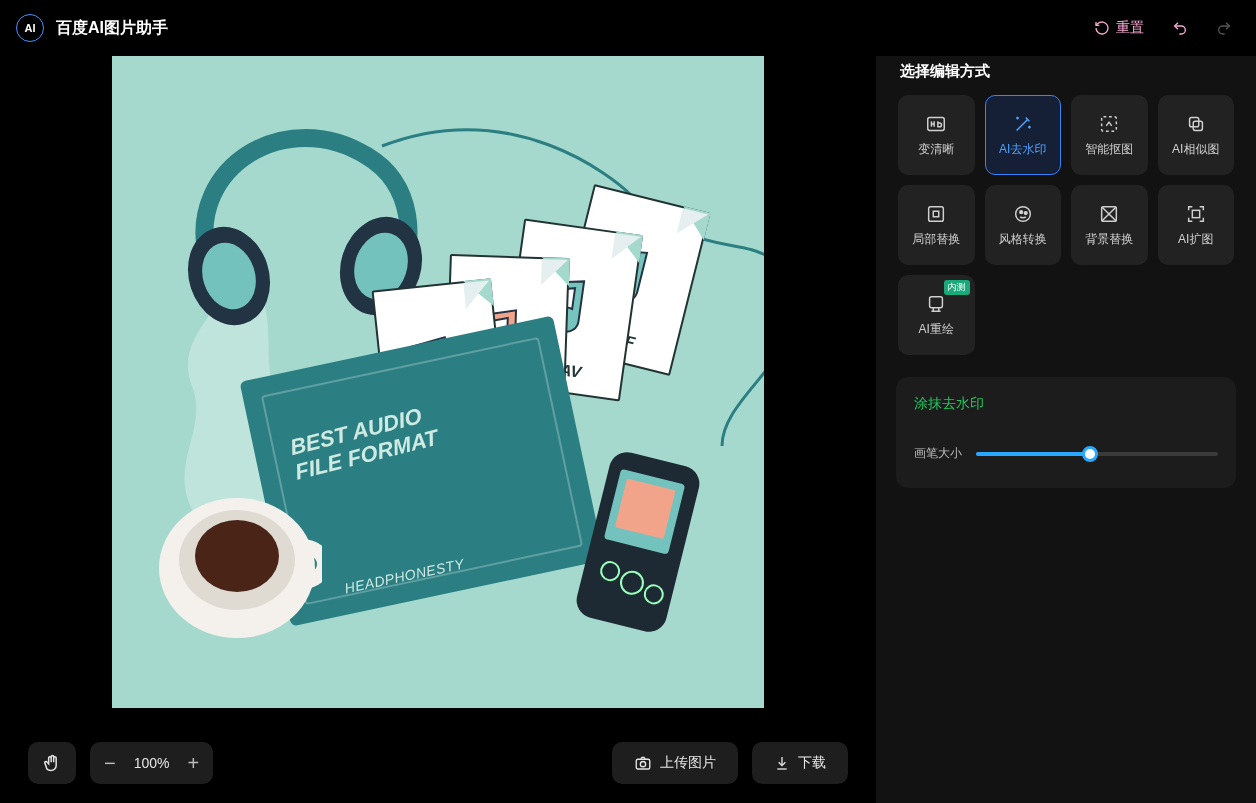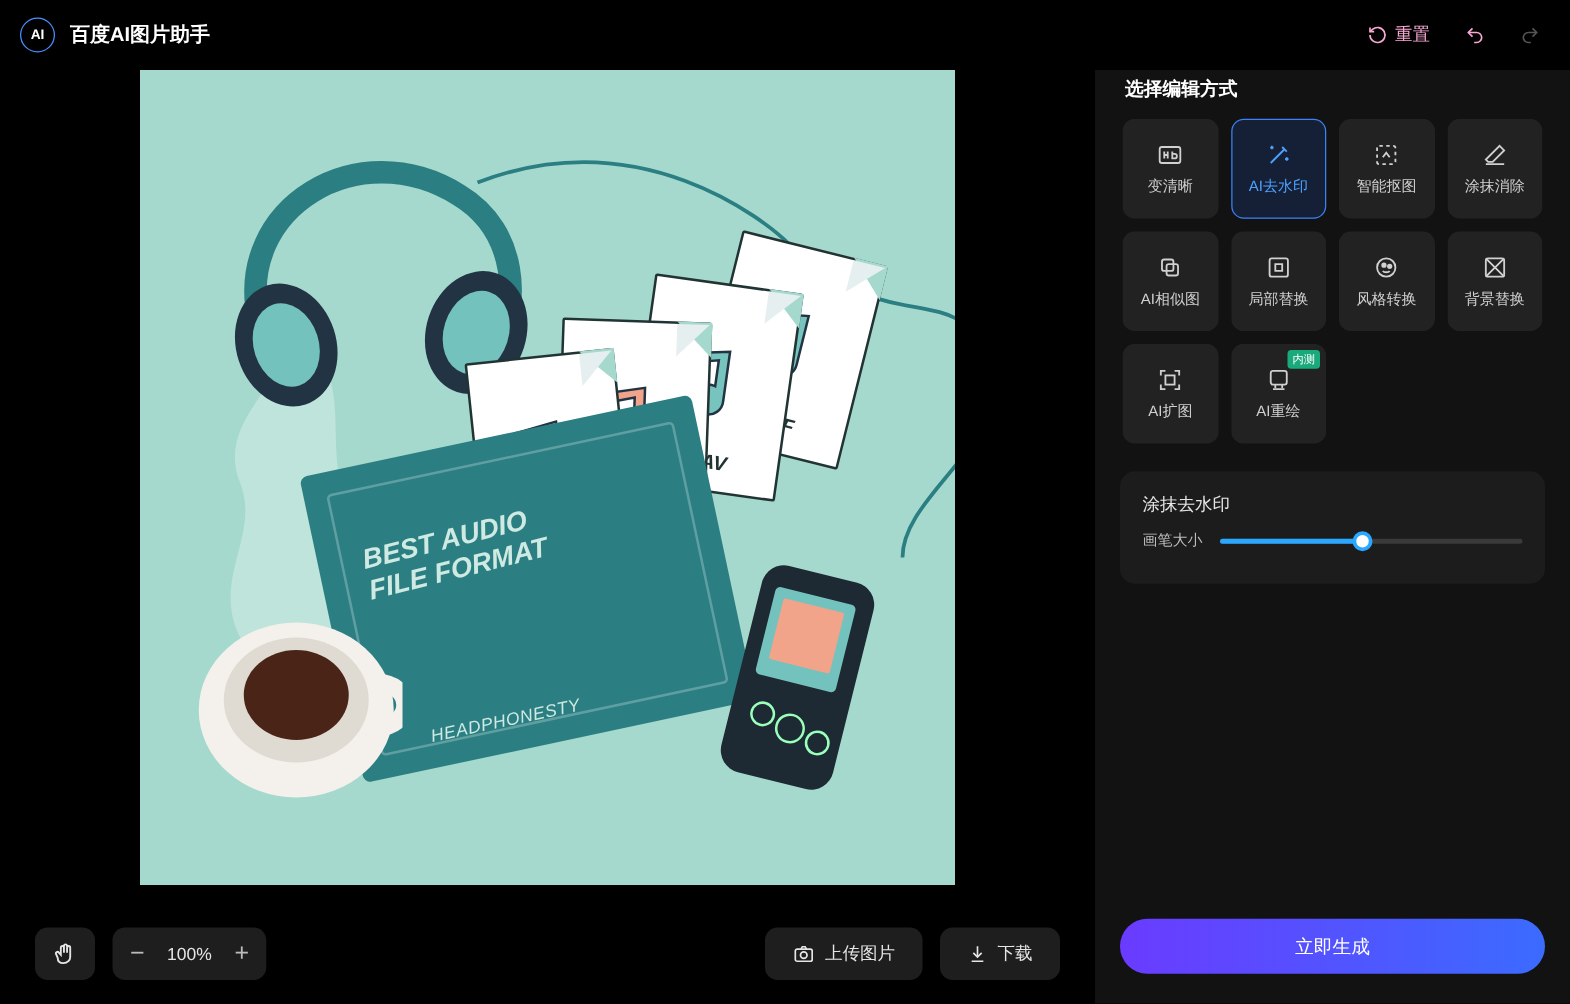--- a/index.html
+++ b/index.html
@@ -31,21 +31,21 @@
 .right-panel{width:380px;background:#121212;display:flex;flex-direction:column;padding:6px 0 0}
 .panel-title{font-size:15px;font-weight:600;padding:0 24px 14px;color:#fff}
 .tool-grid{display:grid;grid-template-columns:repeat(4,1fr);gap:10px;padding:0 22px}
 .tool-card{background:#222;border-radius:10px;height:80px;display:flex;flex-direction:column;align-items:center;justify-content:center;gap:6px;cursor:pointer;position:relative;border:1px solid transparent}
 .tool-card.active{background:rgba(30,80,180,.22);border-color:#3b82f6}
 .tool-card.active .tool-icon,.tool-card.active .tool-label{color:#4da2ff}
 .tool-icon{width:22px;height:22px;color:#d0d0d0}
 .tool-label{font-size:12px;color:#d0d0d0}
 .tool-badge{position:absolute;top:4px;right:4px;background:#1aa97a;color:#fff;font-size:9px;padding:1px 4px;border-radius:3px}
 .settings-card{margin:22px 20px 0;background:#1c1c1c;border-radius:12px;padding:18px 18px 26px}
-.settings-title{font-size:14px;color:#e5e5e5;margin-bottom:11px}
+.settings-title{font-size:14px;color:#22c55e;margin-bottom:32px}
 .slider-row{display:flex;align-items:center;gap:14px}
 .slider-label{font-size:12px;color:#bdbdbd;white-space:nowrap}
 .slider-track{flex:1;height:4px;background:#3a3a3a;border-radius:2px;position:relative;cursor:pointer}
 .slider-fill{position:absolute;left:0;top:0;bottom:0;width:47%;background:#2aa8ff;border-radius:2px}
 .slider-thumb{position:absolute;left:47%;top:50%;transform:translate(-50%,-50%);width:16px;height:16px;border-radius:50%;background:#fff;border:3px solid #2aa8ff}
 .gen-wrap{margin-top:auto;padding:18px 20px 24px}
 .gen-btn{width:100%;height:44px;border:none;border-radius:22px;background:linear-gradient(90deg,#6a3bff 0%,#3b6bff 100%);color:#fff;font-size:15px;cursor:pointer}
 
 .ill-headphones{position:absolute;left:55px;top:60px;width:260px;height:220px}
 .ill-cable{position:absolute;left:140px;top:60px;width:560px;height:420px;pointer-events:none}
@@ -228,27 +228,20 @@
       </div>
       <div class="tool-card">
         <svg class="tool-icon" viewBox="0 0 24 24" fill="none" stroke="currentColor" stroke-width="1.6">
             <rect x="4" y="4" width="16" height="16" rx="2" stroke-dasharray="3 3"></rect>
             <path d="M9 14l3-4 3 4"></path>
           </svg>
         <span class="tool-label">智能抠图</span>
       </div>
       <div class="tool-card">
         <svg class="tool-icon" viewBox="0 0 24 24" fill="none" stroke="currentColor" stroke-width="1.6">
-            <path d="M16 4l4 4-10 10H6l-2-2 12-12z"></path>
-            <path d="M4 20h16"></path>
-          </svg>
-        <span class="tool-label">涂抹消除</span>
-      </div>
-      <div class="tool-card">
-        <svg class="tool-icon" viewBox="0 0 24 24" fill="none" stroke="currentColor" stroke-width="1.6">
             <rect x="5" y="5" width="10" height="10" rx="2"></rect>
             <rect x="9" y="9" width="10" height="10" rx="2"></rect>
           </svg>
         <span class="tool-label">AI相似图</span>
       </div>
       <div class="tool-card">
         <svg class="tool-icon" viewBox="0 0 24 24" fill="none" stroke="currentColor" stroke-width="1.6">
             <rect x="4" y="4" width="16" height="16" rx="2"></rect>
             <path d="M9 9h6v6H9z"></path>
           </svg>
@@ -291,17 +284,14 @@
       <div class="settings-title">涂抹去水印</div>
       <div class="slider-row">
         <span class="slider-label">画笔大小</span>
         <div class="slider-track">
           <div class="slider-fill"></div>
           <div class="slider-thumb"></div>
         </div>
       </div>
     </div>
 
-    <div class="gen-wrap">
-      <button class="gen-btn">立即生成</button>
-    </div>
   </div>
 </div>
 
 </body></html>

